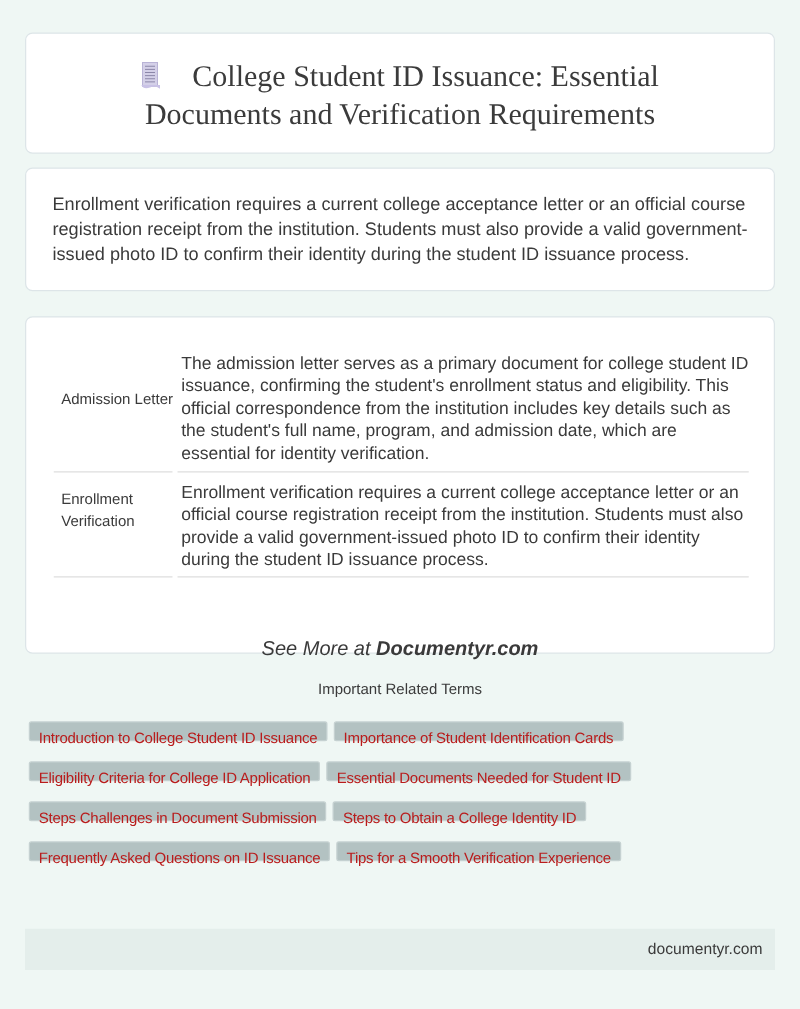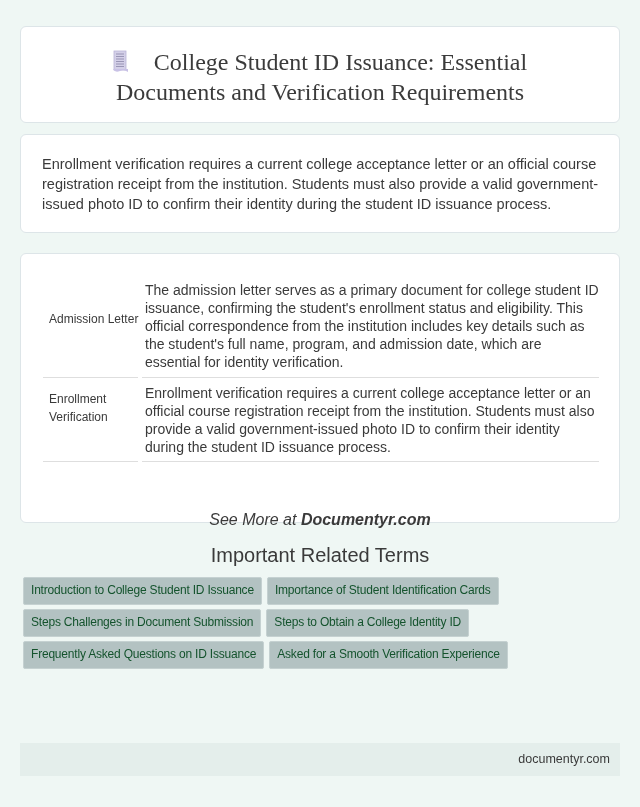--- a/index.html
+++ b/index.html
@@ -86,35 +86,35 @@
     font-style: italic;
     color: #3a3a3a;
     margin-top: 28px;
   }
   .see-more b { font-weight: bold; }
 
   .related-title {
     position: absolute;
     left: 0; right: 0; top: 544px;
     text-align: center;
-    font-size: 20px;
+    font-size: 12px;
     color: #3a3a3a;
   }
   .tags {
     position: absolute;
     left: 23px; width: 520px; top: 577px;
   }
   .tag-row { height: 32px; white-space: nowrap; }
   .tag {
     display: inline-block;
     background: #b3c2c2;
-    color: #14532d;
+    color: #b91c1c;
     font-size: 12px;
     line-height: 24px;
-    height: 28px;
+    height: 16px;
     padding: 0 7px;
     margin-right: 5px;
     border-radius: 2px;
     border: 1px solid #c5d1d1;
     letter-spacing: -0.2px;
   }
   .footer {
     position: absolute;
     left: 20px; width: 600px;
     top: 743px; height: 33px;
@@ -169,22 +169,25 @@
   </div>
 </div>
 
 <div class="related-title">Important Related Terms</div>
 
 <div class="tags">
   <div class="tag-row">
     <span class="tag">Introduction to College Student ID Issuance</span><span class="tag">Importance of Student Identification Cards</span>
   </div>
   <div class="tag-row">
+    <span class="tag">Eligibility Criteria for College ID Application</span><span class="tag">Essential Documents Needed for Student ID</span>
+  </div>
+  <div class="tag-row">
     <span class="tag">Steps Challenges in Document Submission</span><span class="tag">Steps to Obtain a College Identity ID</span>
   </div>
   <div class="tag-row">
-    <span class="tag">Frequently Asked Questions on ID Issuance</span><span class="tag">Asked for a Smooth Verification Experience</span>
+    <span class="tag">Frequently Asked Questions on ID Issuance</span><span class="tag">Tips for a Smooth Verification Experience</span>
   </div>
 </div>
 
 <div class="footer">
   <span class="footer-text">documentyr.com</span>
 </div>
 
 </body></html>

